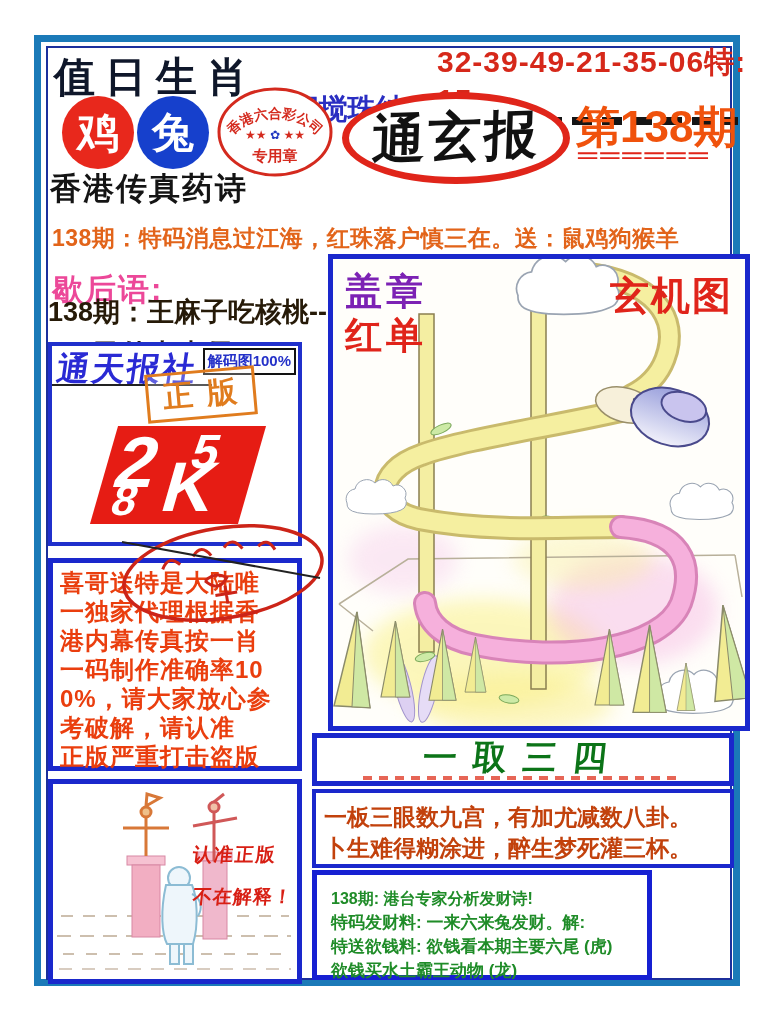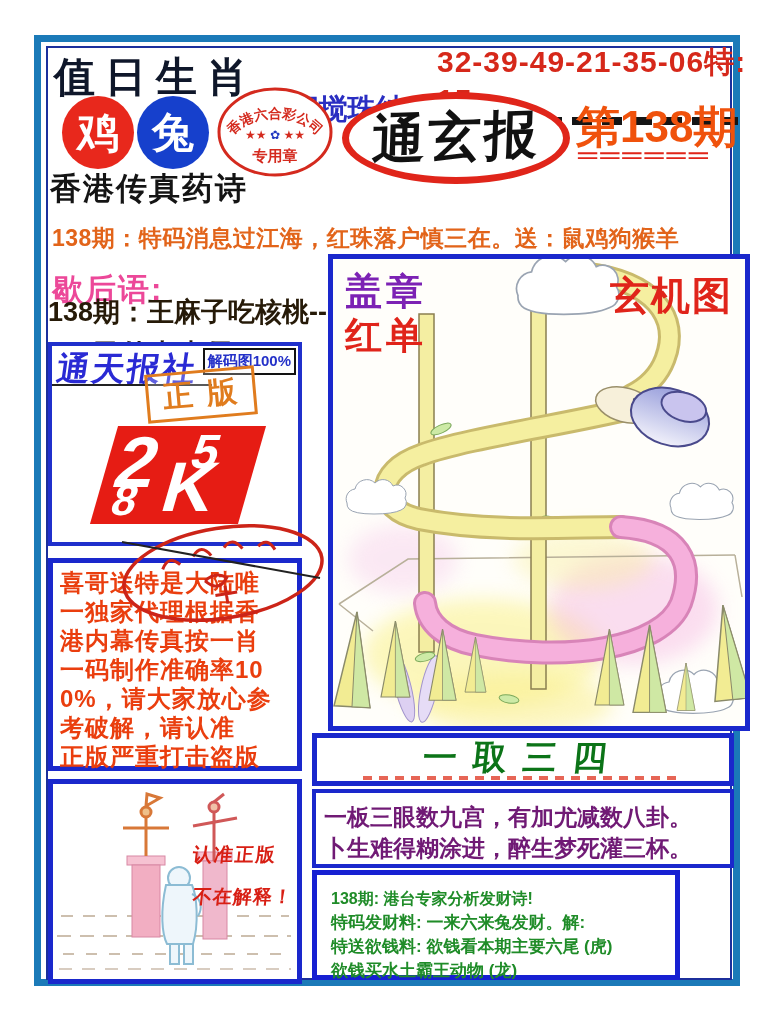--- a/index.html
+++ b/index.html
@@ -83,23 +83,23 @@
 
   .verse-box { left:312px; top:733px; width:422px; height:53px; border:5px solid #1a28cc; background:#fff;
     display:flex; flex-direction:column; align-items:center; justify-content:center; }
   .verse-text { font-size:34px; font-weight:900; color:#0c7418; letter-spacing:16px;
     transform:skewX(-6deg); line-height:1; }
   .verse-artifact { width:320px; height:4px; margin-top:2px; opacity:.85;
     background:repeating-linear-gradient(90deg,#e24a38 0 9px,transparent 9px 16px); }
 
   .poem-box { left:312px; top:789px; width:422px; height:79px; border:4px solid #1a28cc; background:#fff;
     padding:9px 8px; }
-  .poem-box div { font-size:23px; line-height:31px; font-weight:bold; color:#701a75; }
-
-  .tips-box { left:312px; top:870px; width:368px; height:110px; border:5px solid #1620d2; background:#fff;
+  .poem-box div { font-size:23px; line-height:31px; font-weight:bold; color:#c2410c; }
+
+  .tips-box { left:312px; top:870px; width:340px; height:110px; border:5px solid #1620d2; background:#fff;
     padding:12px 12px 0 14px; }
   .tips-box div { color:#1f8c28; font-weight:900; line-height:24px; }
   .tip-1 { font-size:16px; }
   .tip-n { font-size:17px; }
 
   svg text { font-family:"Liberation Sans","DejaVu Sans",sans-serif; }
 </style>
 </head>
 <body>
 

